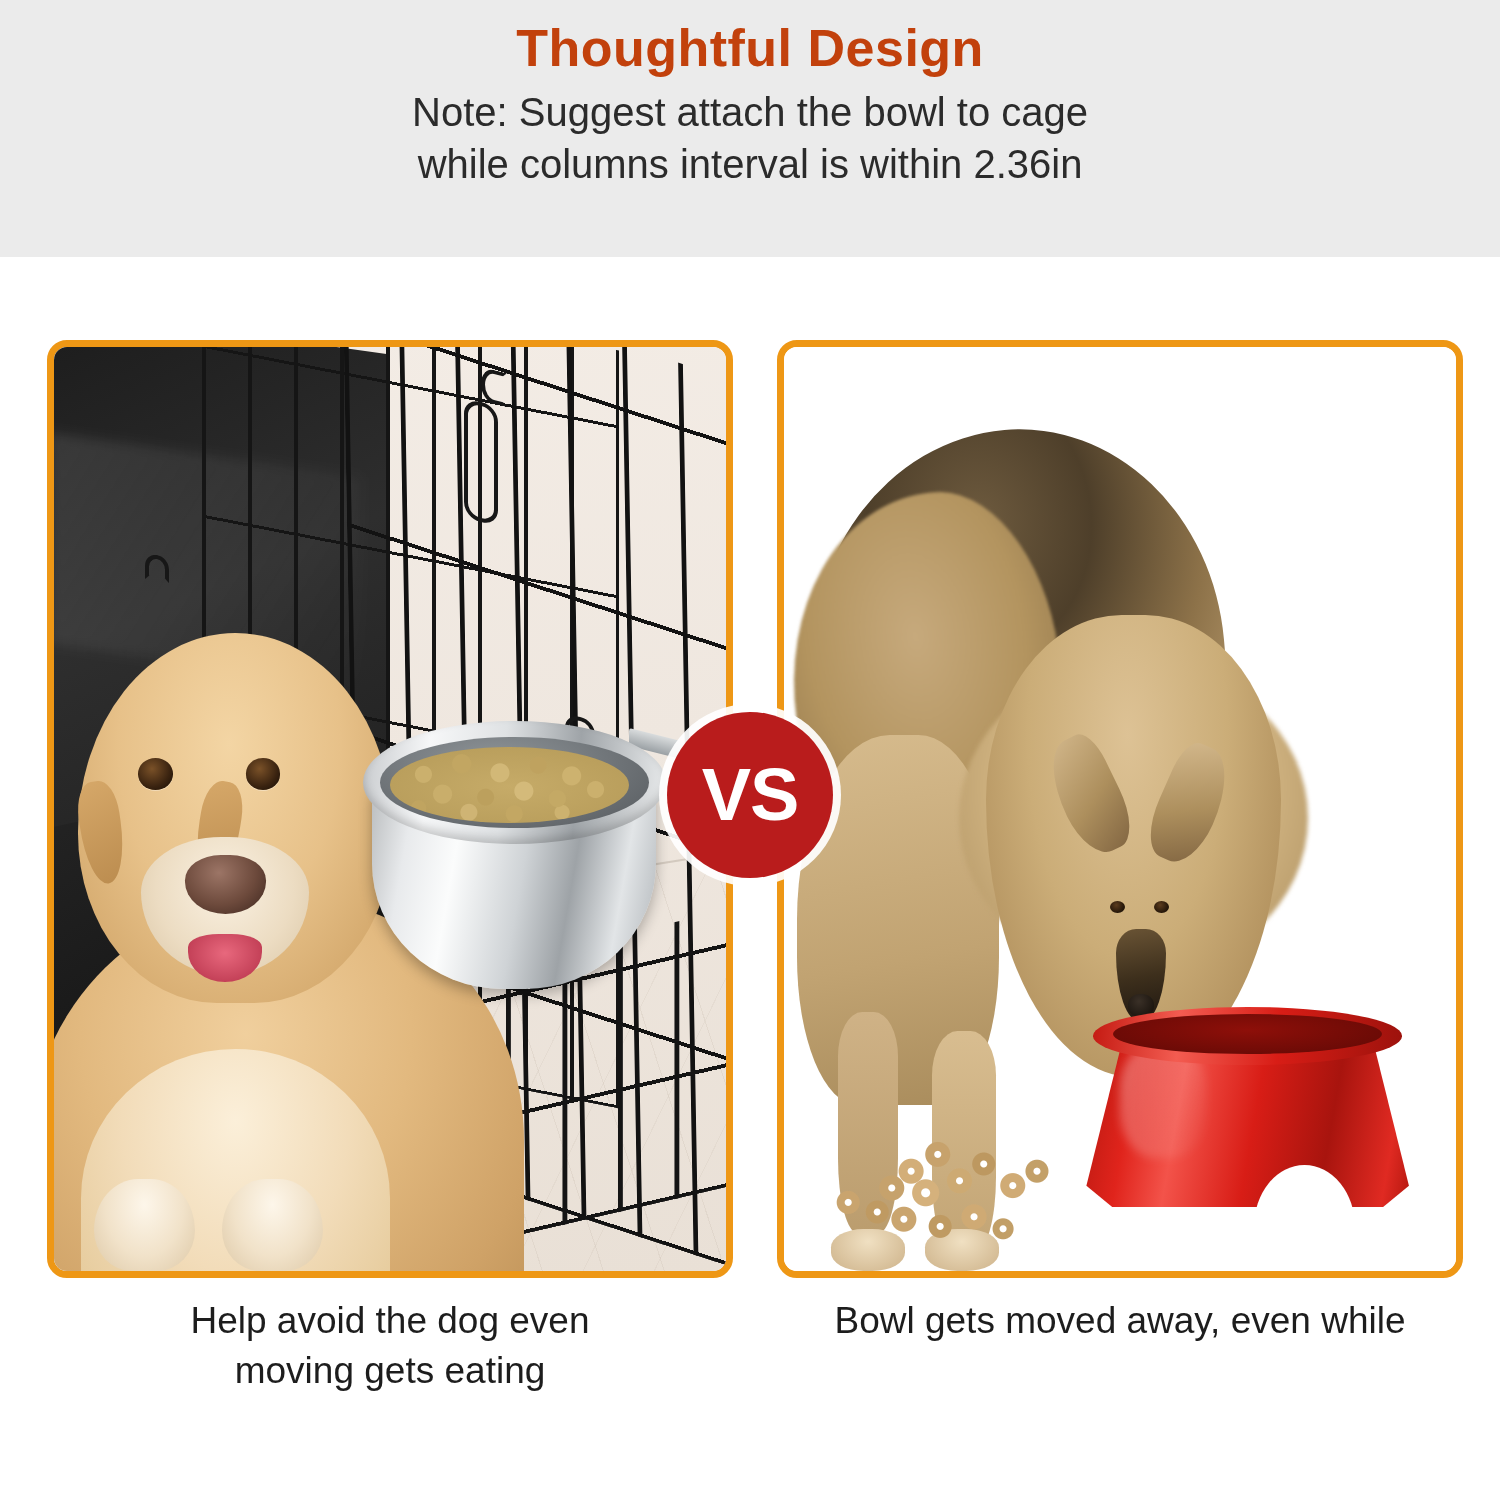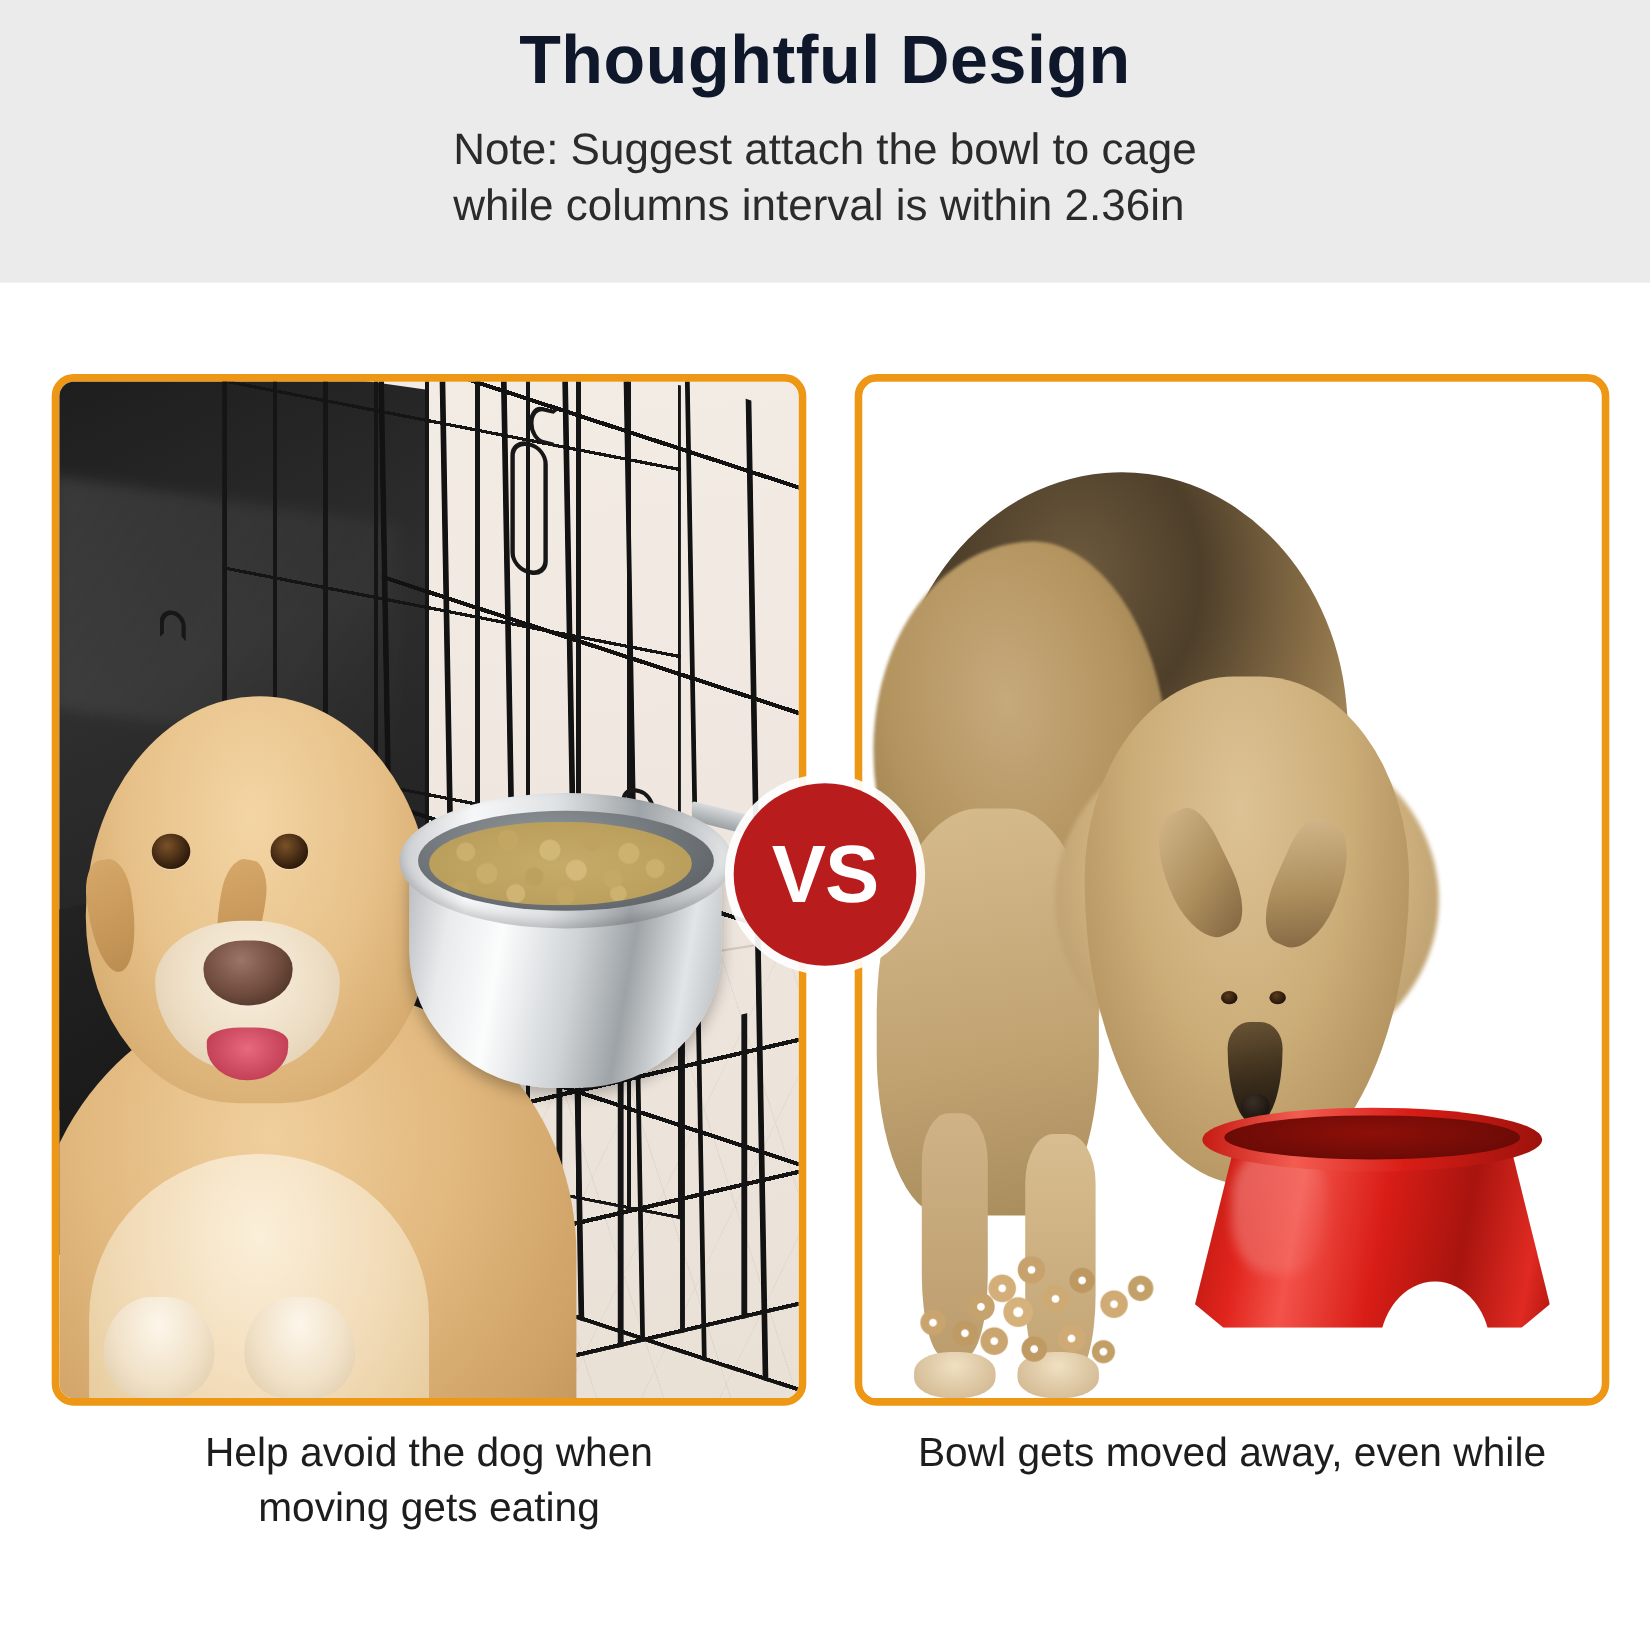--- a/index.html
+++ b/index.html
@@ -13,34 +13,34 @@
 
   
   .header {
     position:absolute; left:0; top:0; width:1500px; height:257px;
     background:#ebebeb;
     display:flex; flex-direction:column;
     align-items:center; justify-content:flex-start;
     padding-top:18px;
   }
   .title {
-    color:#0f172a;
-    font-size:62px;
+    color:#c2410c;
+    font-size:52px;
     font-weight:bold;
     letter-spacing:0.5px;
     line-height:1.18;
     font-family:"Liberation Sans", sans-serif;
   }
   .subtitle {
     color:#2b2b2b;
     font-size:40px;
     font-weight:300;
     line-height:1.28;
-    text-align:left;
-    margin-top:20px;
+    text-align:center;
+    margin-top:8px;
     font-family:"Liberation Sans", sans-serif;
   }
 
   
   .panel {
     position:absolute;
     border:7px solid #ee9715;
     border-radius:20px;
     overflow:hidden;
     background:#ffffff;
@@ -495,19 +495,19 @@
     <div class="kibble-holes"></div>
 
   </div>
 </div>
 
 <div class="vs-badge">
   <span class="vs-text">VS</span>
 </div>
 
 <div class="caption" id="caption-left">
-  <div>Help avoid the dog when</div>
+  <div>Help avoid the dog even</div>
   <div>moving gets eating</div>
 </div>
 
 <div class="caption" id="caption-right">
   <div>Bowl gets moved away, even while</div>
 </div>
 
 </body></html>

